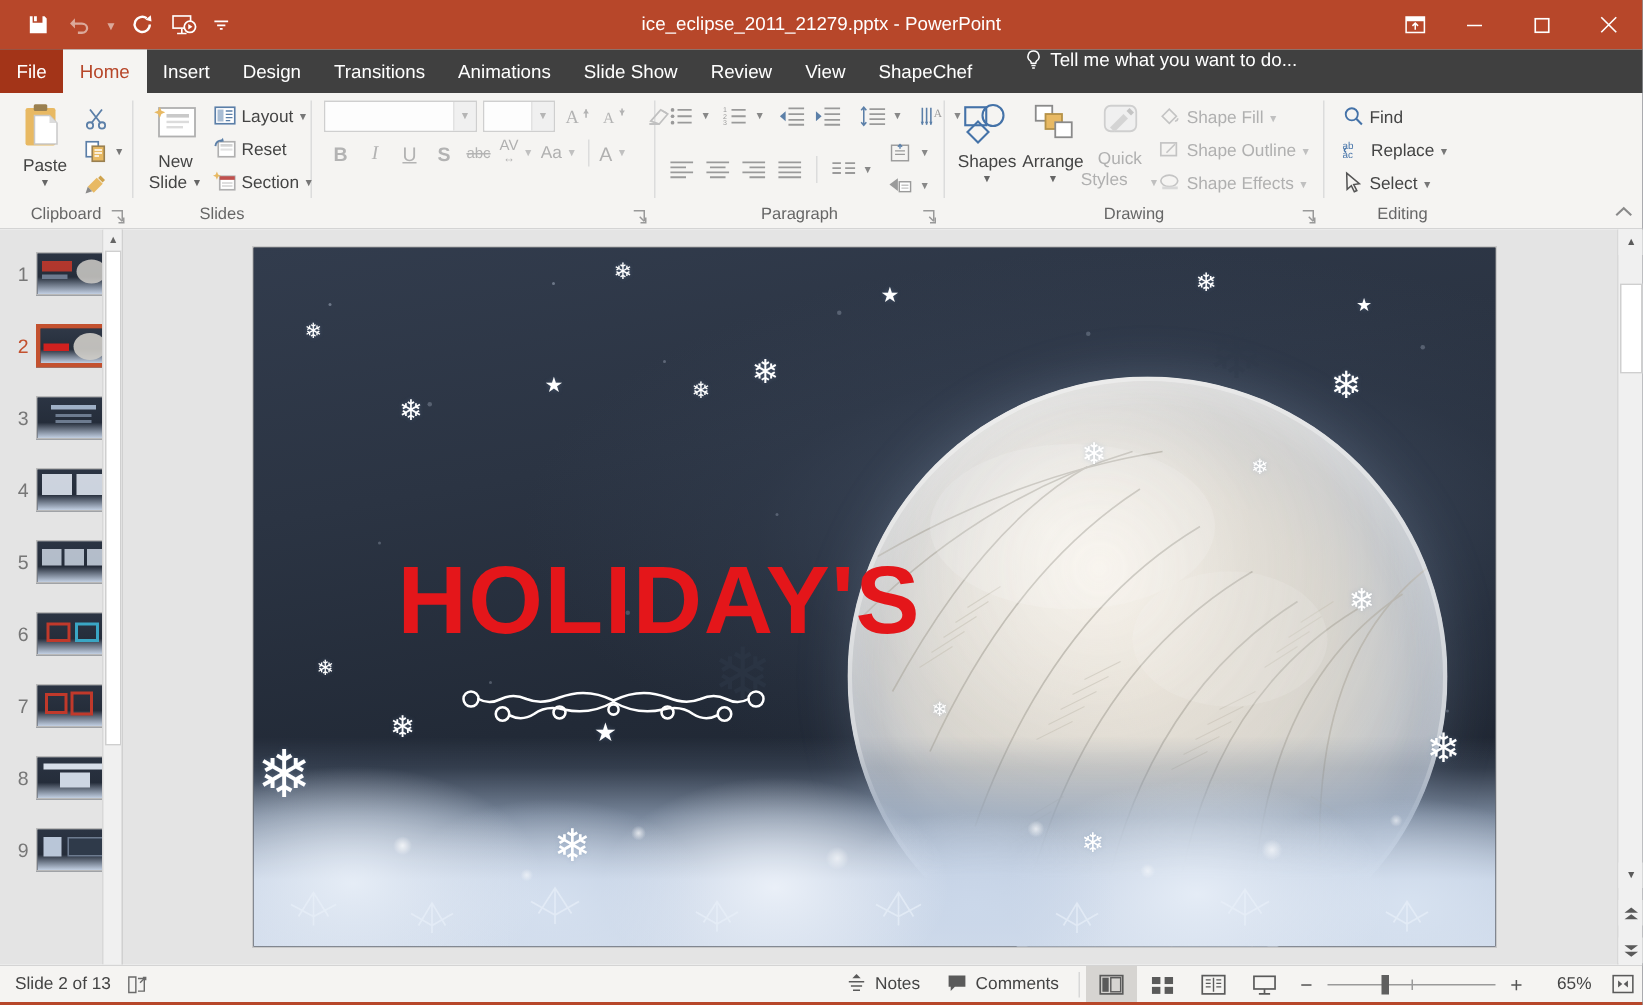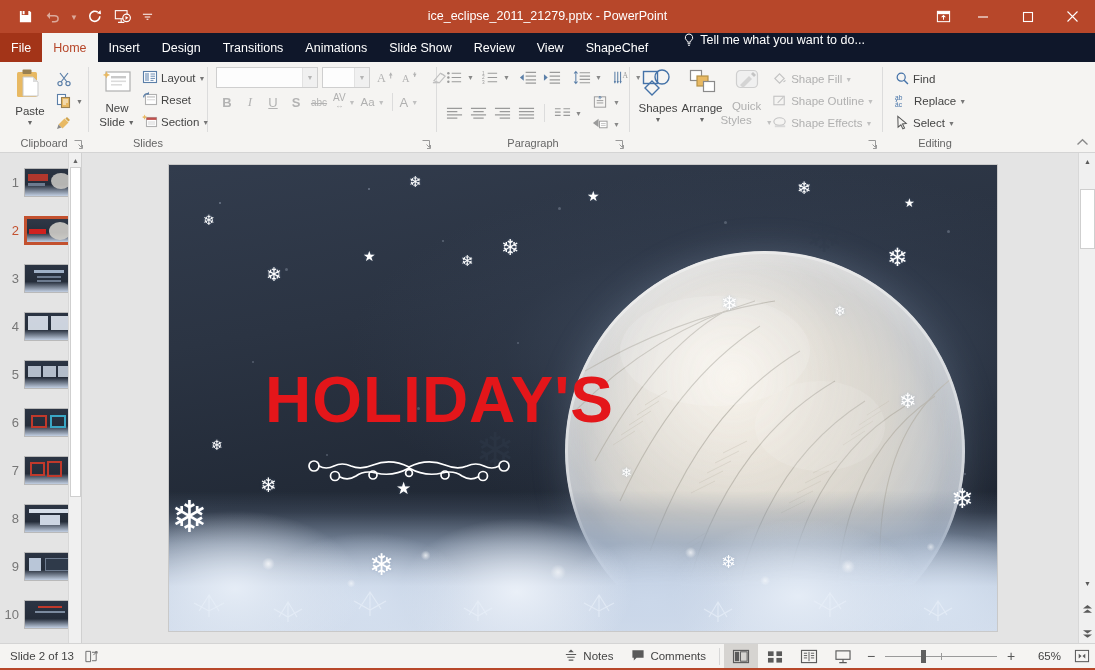--- a/index.html
+++ b/index.html
@@ -30,21 +30,21 @@
   .qat-more { width:18px; height:24px; display:flex; align-items:center; justify-content:center; color:#fff; }
   .win-title {
     position:absolute; left:0; right:0; text-align:center; color:#fff;
     font-size:12.5px; line-height:33px; pointer-events:none;
   }
   .win-ctrls { position:absolute; right:0; top:0; height:33px; display:flex; align-items:center; }
   .win-btn { width:45px; height:33px; display:flex; align-items:center; justify-content:center; color:#fff; }
   .ribbon-display { width:34px; height:33px; display:flex; align-items:center; justify-content:center; color:#fff; }
 
   
-  .tabbar { height:29px; background:#0f172a; display:flex; align-items:flex-end; position:relative; flex:0 0 29px; }
+  .tabbar { height:29px; background:#404040; display:flex; align-items:flex-end; position:relative; flex:0 0 29px; }
   .tab {
     height:29px; padding:0 11px; display:flex; align-items:center; color:#fff;
     font-size:12.5px; white-space:nowrap;
   }
   .tab.file { background:#a33418; }
   .tab.active { background:#f5f4f2; color:#b7472a; }
   .tellme {
     display:flex; align-items:flex-start; gap:5px; color:#fff; font-size:12.5px;
     padding:0 10px; height:29px; margin-left:14px;
   }
@@ -681,20 +681,21 @@
               <svg width="16" height="15" viewBox="0 0 17 15">
                   <ellipse cx="8" cy="6.5" rx="6" ry="4" fill="none" stroke="#c4c4c4" stroke-width="1.2"></ellipse>
                   <path d="M3 11.5h11" stroke="#d8d8d8" stroke-width="2"></path>
                 </svg>
             </span>
             <span>Shape Effects</span>
             <span class="caret">▼</span>
           </div>
         </div>
       </div>
+      <div class="rgroup-label">Drawing</div>
       <div class="dlg-launch">
         <svg width="11" height="11" viewBox="0 0 11 11">
             <path d="M1.5 1.5h7v7" fill="none" stroke="#999" stroke-width="1"></path>
             <path d="M8.5 8.5l-3-3" stroke="#999" stroke-width="1"></path>
             <path d="M6 9.5h3.5V6" fill="none" stroke="#999" stroke-width="1"></path>
           </svg>
       </div>
     </div>
     <div class="rgroup-sep"></div>
 
@@ -824,28 +825,20 @@
 
         <div class="thumbrow">
           <div class="thumbnum">9</div>
           <div class="thumbimg">
             <div style="position:absolute;inset:0;background:linear-gradient(180deg,#2b3443 0%,#252d3a 62%,#c2cfe2 100%)"></div>
             <div style="position:absolute;left:4px;top:5px;width:12px;height:13px;background:#b9c6d8"></div>
             <div style="position:absolute;left:20px;top:5px;width:25px;height:13px;background:#2f3a4a;border:1px solid #6d7b8f"></div>
           </div>
         </div>
 
-        <div class="thumbrow">
-          <div class="thumbnum">10</div>
-          <div class="thumbimg">
-            <div style="position:absolute;inset:0;background:linear-gradient(180deg,#2b3443 0%,#252d3a 66%,#c2cfe2 100%)"></div>
-            <div style="position:absolute;left:13px;top:5px;width:24px;height:2px;background:#c0392b"></div>
-            <div style="position:absolute;left:10px;top:10px;width:30px;height:2px;background:#7b8a9e"></div>
-          </div>
-        </div>
 
         <div class="thumbrow">
           
           
         </div>
 
       </div>
 
       <div class="tpane-sb">
         <div class="arr">▲</div>

